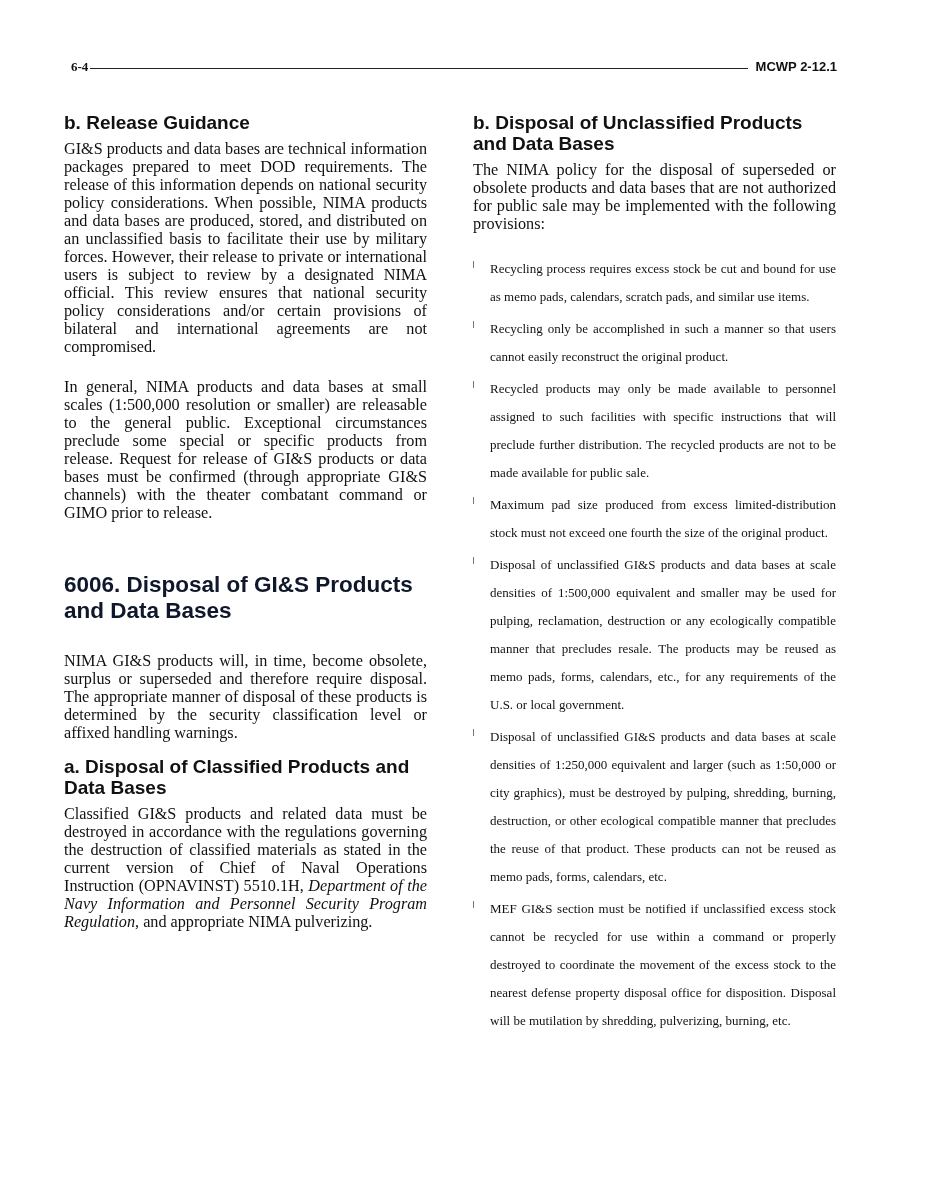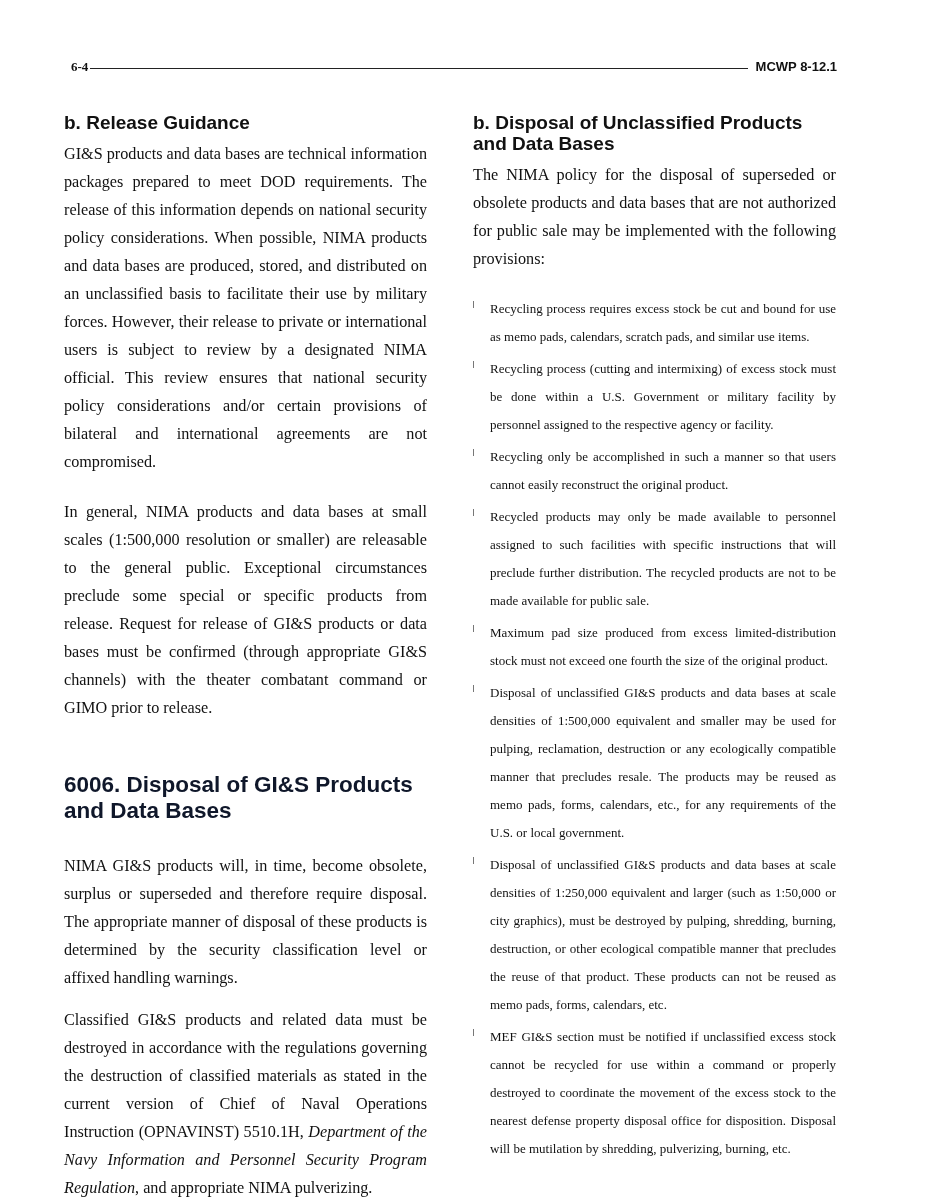--- a/index.html
+++ b/index.html
@@ -8,63 +8,60 @@
   .header .pn { position: absolute; left: 0; top: 0; font-family: Liberation Serif, serif; font-weight: bold; font-size: 13px; line-height: 18px; background: #fff; padding-right: 2px; }
   .header .rule { position: absolute; left: 0; right: 0; top: 10px; border-top: 1px solid #222; }
   .header .doc { position: absolute; right: 0; top: 0; font-family: "Liberation Sans", sans-serif; font-weight: bold; font-size: 13px; line-height: 18px; background: #fff; padding-left: 8px; }
 
   .col { position: absolute; top: 112px; }
   .col.left { left: 64px; width: 363px; }
   .col.right { left: 473px; width: 363px; }
 
   h2.sub { font-family: "Liberation Sans", sans-serif; font-weight: bold; font-size: 19px; line-height: 21px; margin: 0 0 7px 0; color: #111; }
   h1.sec { font-family: "Liberation Sans", sans-serif; font-weight: bold; font-size: 22.5px; line-height: 26px; margin: 0 0 28px 0; color: #0f172a; }
-  p { font-family: "Liberation Serif", serif; font-size: 16.2px; line-height: 28px; margin: 0; text-align: justify; }
+  p { font-family: "Liberation Serif", serif; font-size: 16.2px; line-height: 18px; margin: 0; text-align: justify; }
   .gap-lg { height: 22px; }
   .gap-xl { height: 50px; }
   .gap-md { height: 14px; }
 
   ul.bullets { list-style: none; margin: 22px 0 0 0; padding: 0; }
   ul.bullets li { position: relative; padding-left: 17px; margin-bottom: 4px; }
   ul.bullets li .mark { position: absolute; left: 0; top: 6px; width: 1px; height: 7px; background: #777; }
   ul.bullets li p { font-size: 13px; line-height: 28px; }
   em { font-style: italic; }
 </style>
 </head>
 <body>
 
 <div class="header">
   <div class="rule"></div>
   <span class="pn">6-4</span>
-  <span class="doc">MCWP 8-12.1</span>
+  <span class="doc">MCWP 2-12.1</span>
 </div>
 
 <div class="col left">
   <h2 class="sub">b.  Release Guidance</h2>
   <p>GI&amp;S products and data bases are technical information packages prepared to meet DOD requirements. The release of this information depends on national security policy considerations. When possible, NIMA products and data bases are produced, stored, and distributed on an unclassified basis to facilitate their use by military forces. However, their release to private or international users is subject to review by a designated NIMA official. This review ensures that national security policy considerations and/or certain provisions of bilateral and international agreements are not compromised.</p>
   <div class="gap-lg"></div>
   <p>In general, NIMA products and data bases at small scales (1:500,000 resolution or smaller) are releasable to the general public. Exceptional circumstances preclude some special or specific products from release. Request for release of GI&amp;S products or data bases must be confirmed (through appropriate GI&amp;S channels) with the theater combatant command or GIMO prior to release.</p>
   <div class="gap-xl"></div>
   <h1 class="sec">6006.  Disposal of GI&amp;S Products and Data Bases</h1>
   <p>NIMA GI&amp;S products will, in time, become obsolete, surplus or superseded and therefore require disposal. The appropriate manner of disposal of these products is determined by the security classification level or affixed handling warnings.</p>
   <div class="gap-md"></div>
+  <h2 class="sub">a.  Disposal of Classified Products and Data Bases</h2>
   <p><span>Classified GI&amp;S products and related data must be destroyed in accordance with the regulations governing the destruction of classified materials as stated in the current version of Chief of Naval Operations Instruction (OPNAVINST) 5510.1H, </span><em>Department of the Navy Information and Personnel Security Program Regulation</em><span>, and appropriate NIMA pulverizing.</span></p>
 </div>
 
 <div class="col right">
   <h2 class="sub">b.  Disposal of Unclassified Products and Data Bases</h2>
   <p>The NIMA policy for the disposal of superseded or obsolete products and data bases that are not authorized for public sale may be implemented with the following provisions:</p>
   <ul class="bullets">
     <li>
         <span class="mark"></span>
         <p>Recycling process requires excess stock be cut and bound for use as memo pads, calendars, scratch pads, and similar use items.</p>
-      </li>
-    <li>
-        <span class="mark"></span>
-        <p>Recycling process (cutting and intermixing) of excess stock must be done within a U.S. Government or military facility by personnel assigned to the respective agency or facility.</p>
       </li>
     <li>
         <span class="mark"></span>
         <p>Recycling only be accomplished in such a manner so that users cannot easily reconstruct the original product.</p>
       </li>
     <li>
         <span class="mark"></span>
         <p>Recycled products may only be made available to personnel assigned to such facilities with specific instructions that will preclude further distribution. The recycled products are not to be made available for public sale.</p>
       </li>
     <li>

